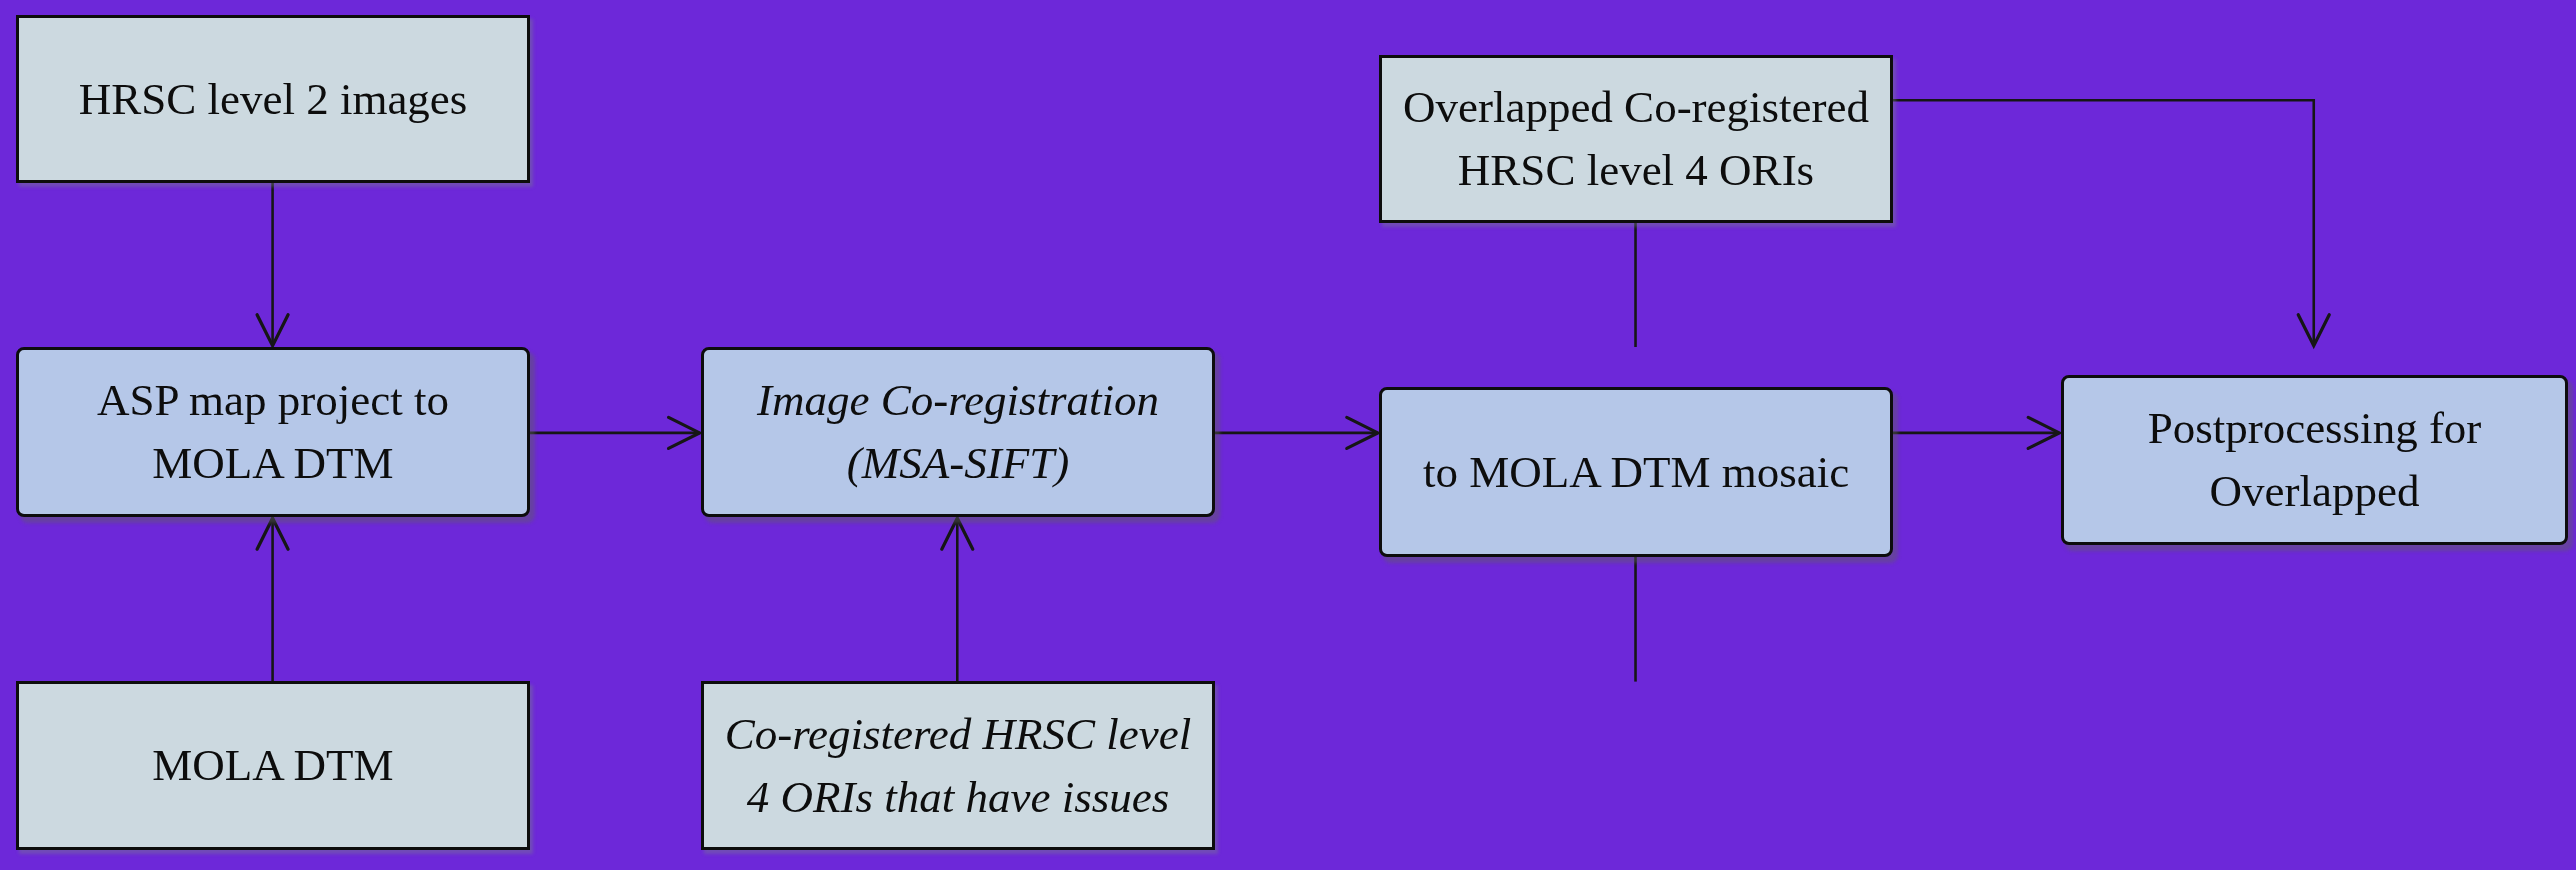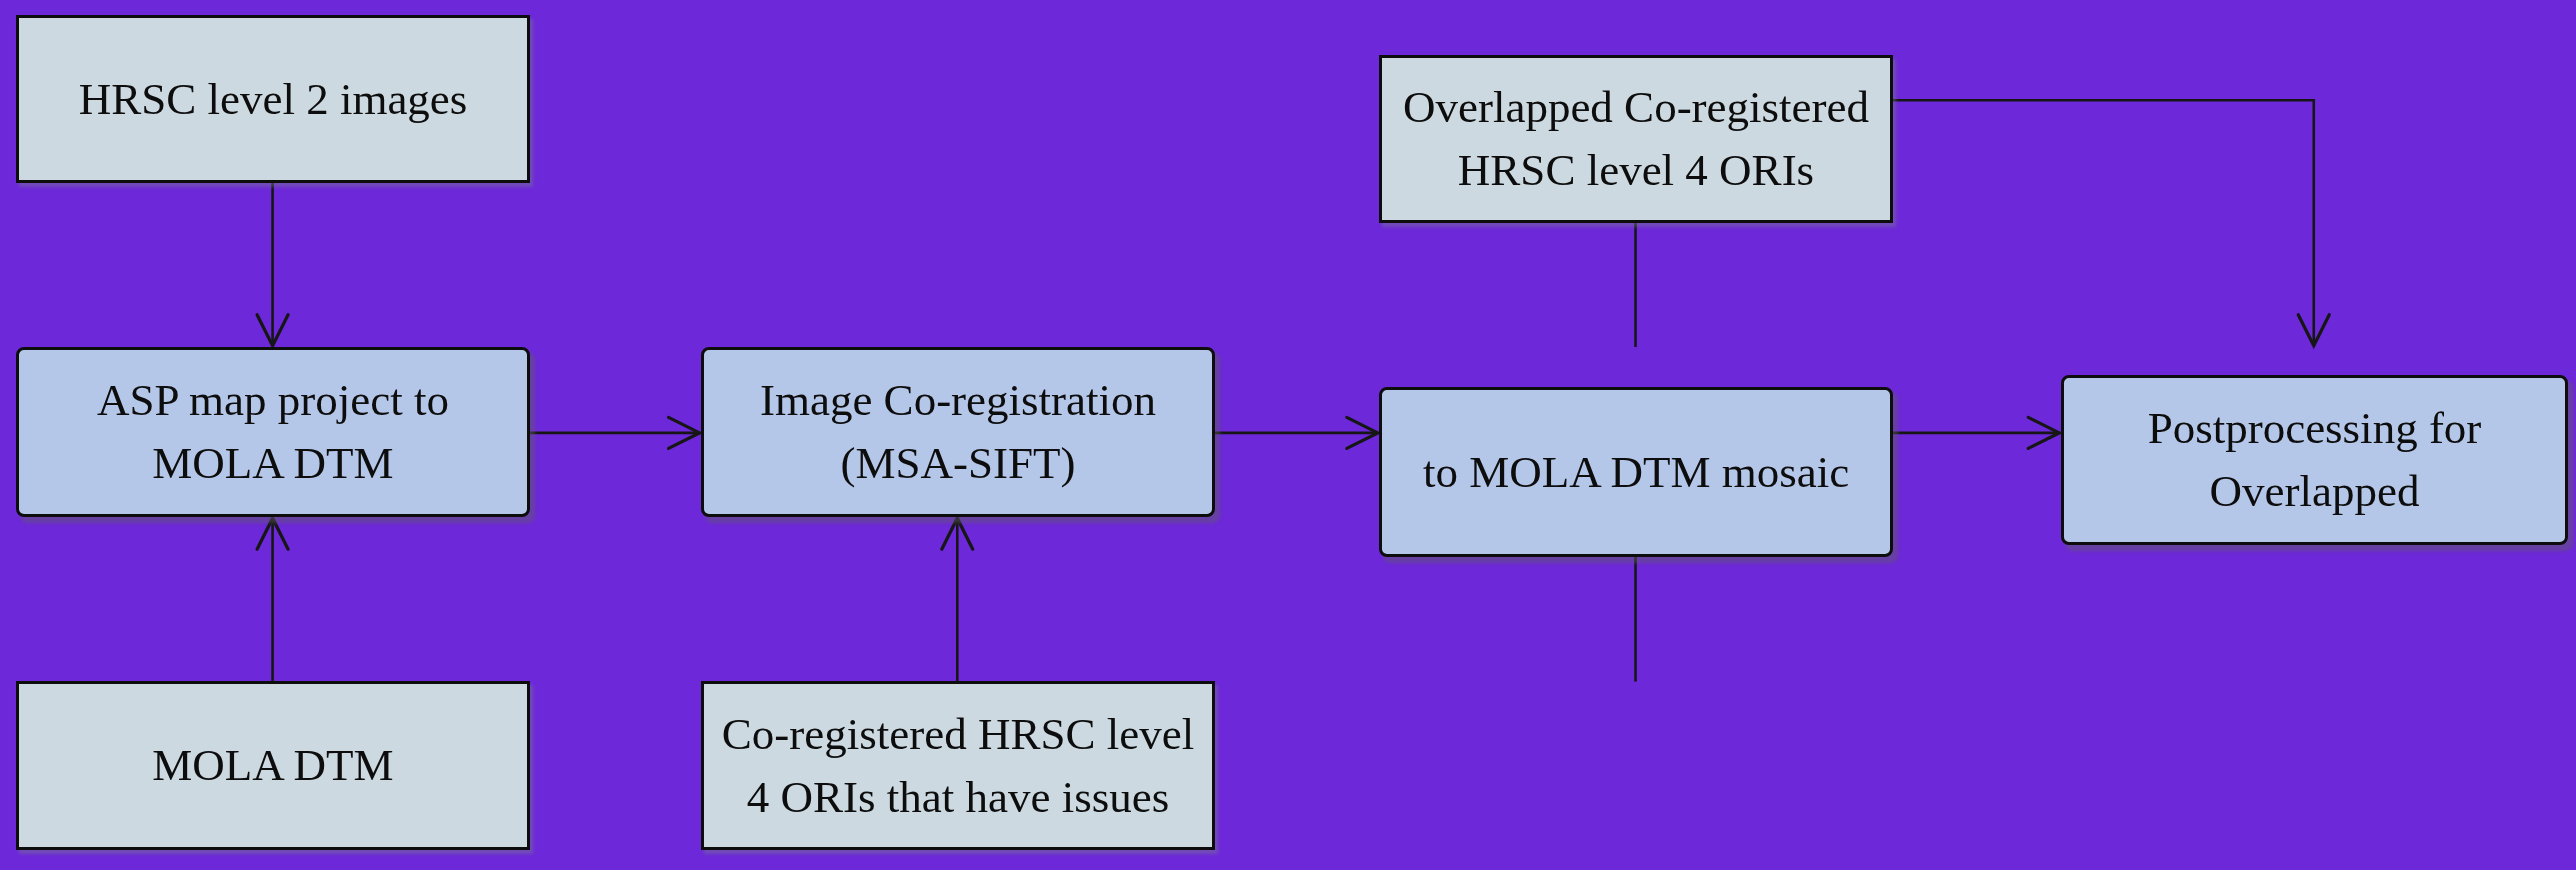--- a/index.html
+++ b/index.html
@@ -46,21 +46,21 @@
     background: #ccd9e0;
     box-shadow: 3.2px 3.9px 3.2px rgba(120, 130, 136, 0.40);
   }
   .proc {
     background: #b5c7e8;
     border-radius: 8px;
     box-shadow: 4.5px 5.2px 3.9px rgba(95, 95, 95, 0.45);
   }
   
   .c1 { left: 16px;   width: 514px; }
-  .c2 { left: 701px; width: 514px; }
+  .c2 { left: 701px; width: 514px; font-style: italic; }
   .c3 { left: 1379px; width: 514px; margin-top: 40px; }
   .c4 { left: 2061px; width: 507px; margin-top: 28px; }
   
   .r1 { top: 15px;   height: 168px; }
   .r2 { top: 347px;  height: 170px; }
   .r3 { top: 681px; height: 169px; }
 </style>
 </head>
 <body>
 

